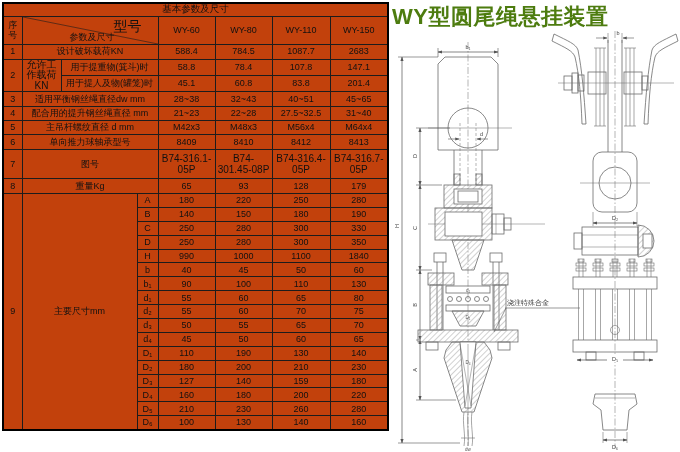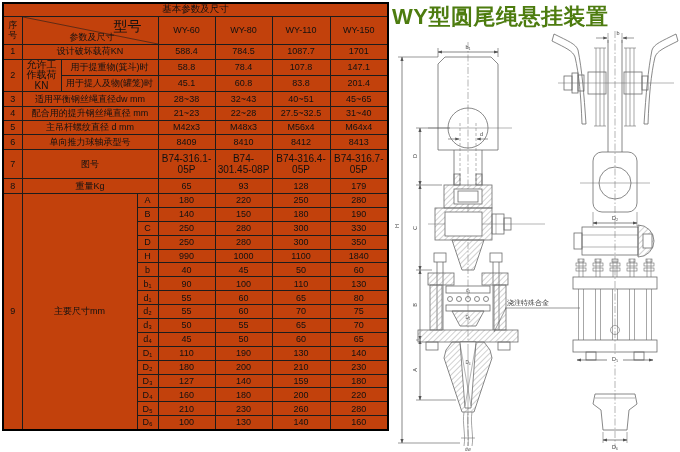--- a/index.html
+++ b/index.html
@@ -68,21 +68,21 @@
       <th>WY-110</th>
       <th>WY-150</th>
     </tr>
 
     <tr class="h15">
       <td>1</td>
       <td colspan="3" class="lbl">设计破坏载荷KN</td>
       <td>588.4</td>
       <td>784.5</td>
       <td>1087.7</td>
-      <td>1701</td>
+      <td>2683</td>
     </tr>
 
     <tr class="h15">
       <td rowspan="2">2</td>
       <td rowspan="2" class="small-lbl">允许工作载荷KN</td>
       <td colspan="2" class="lbl">用于提重物(箕斗)时</td>
       <td>58.8</td>
       <td>78.4</td>
       <td>107.8</td>
       <td>147.1</td>

